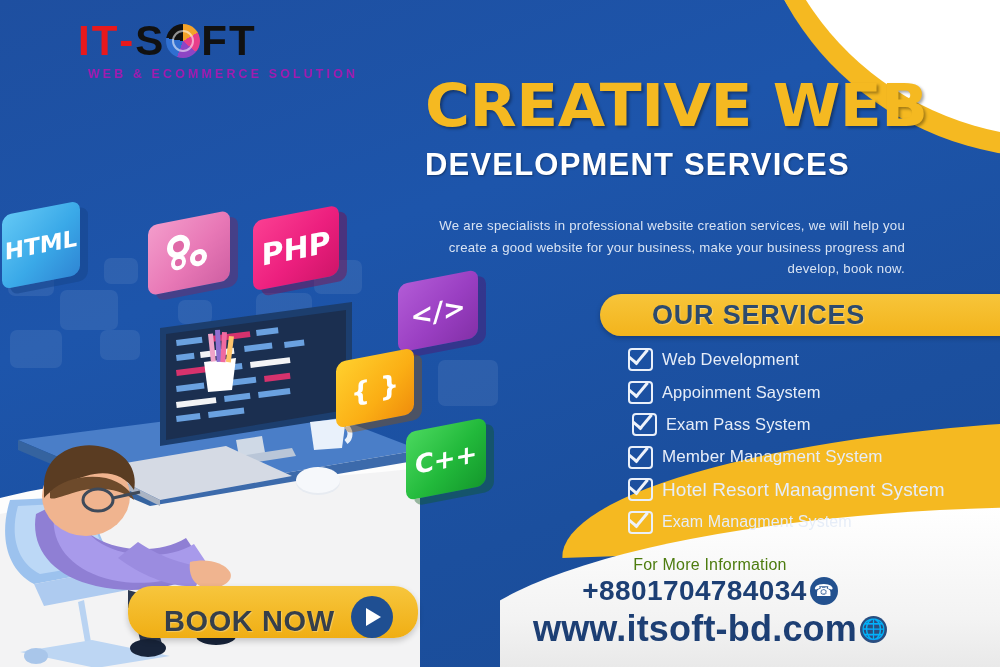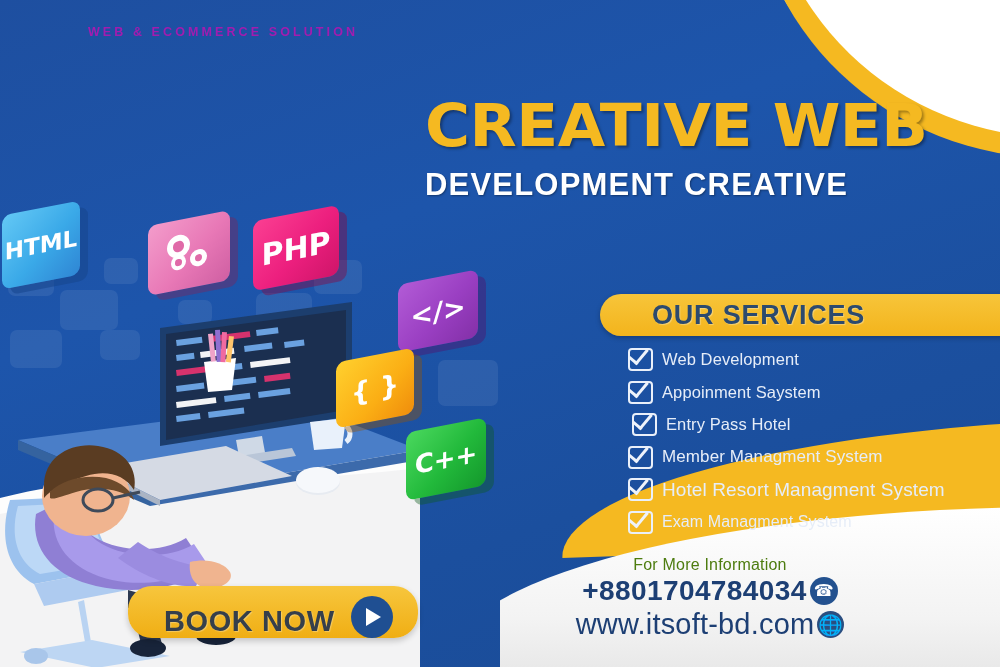--- a/index.html
+++ b/index.html
@@ -63,21 +63,21 @@
     content:"";position:absolute;inset:6px;border-radius:50%;
     border:2px solid rgba(255,255,255,.55);
   }
   .logo-ft{color:#111;}
   .logo-sub{
     color:#a21caf;font-size:12.5px;letter-spacing:3.1px;font-weight:bold;
     margin-top:5px;text-align:center;width:290px;
   }
 
   
-  .headline{position:absolute;left:425px;top:96px;width:540px;}
+  .headline{position:absolute;left:425px;top:76px;width:540px;}
   .headline h1{
     margin:0;color:#f5b921;font-size:59px;font-weight:bold;
     letter-spacing:-0.5px;line-height:1;
     font-family:"DejaVu Sans","Liberation Sans",sans-serif;
     text-shadow:2px 2px 3px rgba(0,0,0,.35);
     transform:scaleX(1.04);transform-origin:left center;
   }
   .headline h2{
     margin:14px 0 0 0;color:#ffffff;font-size:31px;font-weight:bold;
     letter-spacing:1.2px;line-height:1;
@@ -120,21 +120,21 @@
   .service-row:nth-child(5) .service-label{font-size:19px;}
   .service-row:nth-child(6) .service-label{font-size:16px;}
 
   
   .contact{position:absolute;left:520px;top:556px;width:380px;text-align:center;}
   .contact-more{color:#4d7c0f;font-size:16px;letter-spacing:.2px;}
   .contact-line{
     display:flex;align-items:center;justify-content:center;gap:3px;margin-top:1px;
   }
   .contact-phone{color:#1d3f74;font-size:28px;font-weight:bold;letter-spacing:.4px;}
-  .contact-web{color:#1d3f74;font-size:29px;font-weight:normal;letter-spacing:.2px;}
+  .contact-web{color:#1d3f74;font-size:36px;font-weight:bold;letter-spacing:.2px;}
   .ico-circle{
     width:28px;height:28px;border-radius:50%;background:#23518f;
     display:inline-flex;align-items:center;justify-content:center;
     color:#fff;font-size:16px;line-height:1;
   }
   .ico-globe{
     width:27px;height:27px;border-radius:50%;background:#2a4e80;
     display:inline-flex;align-items:center;justify-content:center;
     color:#fff;font-size:20px;line-height:1;
   }
@@ -320,44 +320,52 @@
   </div>
 
   <div class="bg-yellow-bottom"></div>
   <div class="bg-white-bottom2"></div>
 
   <div class="bg-white-topright"></div>
   <div class="bg-yellow-topright"></div>
   <div class="bg-white-topright2"></div>
 
   <div class="logo">
+    <div class="logo-main">
+      <span class="logo-it">IT</span>
+      <span class="logo-dash">-</span>
+      <span class="logo-s">S</span>
+      <span class="logo-globe"></span>
+      <span class="logo-ft">FT</span>
+    </div>
     <div class="logo-sub">WEB &amp; ECOMMERCE SOLUTION</div>
   </div>
 
   <div class="headline">
     <h1>CREATIVE WEB</h1>
-    <h2>DEVELOPMENT CREATIVE</h2>
-  </div>
+    <h2>DEVELOPMENT SERVICES</h2>
+  </div>
+  <div class="lede">We are specialists in professional website creation services, we will help you create a good website for your business, make your business progress and develop, book now.</div>
 
   <div class="services-pill">
     <span>OUR SERVICES</span>
   </div>
 
   <div class="service-list">
     <div class="service-row">
       <span class="chk"></span>
       <span class="service-label">Web Development</span>
     </div>
     <div class="service-row">
       <span class="chk"></span>
       <span class="service-label">Appoinment Saystem</span>
     </div>
     <div class="service-row">
       <span class="chk"></span>
-      <span class="service-label">Entry Pass Hotel</span>
+      <span class="service-label">Exam Pass System</span>
     </div>
     <div class="service-row">
       <span class="chk"></span>
       <span class="service-label">Member Managment System</span>
     </div>
     <div class="service-row">
       <span class="chk"></span>
       <span class="service-label">Hotel Resort Managment System</span>
     </div>
     <div class="service-row">

